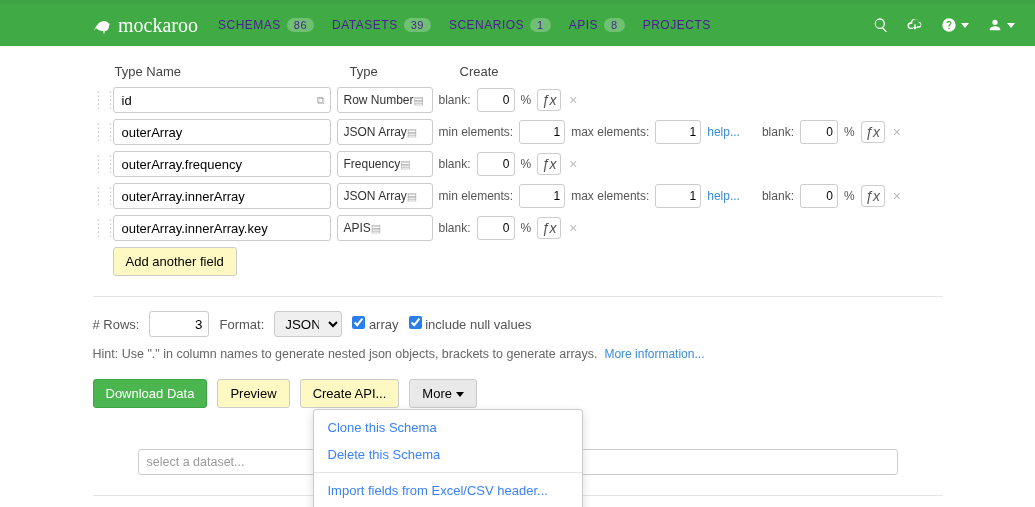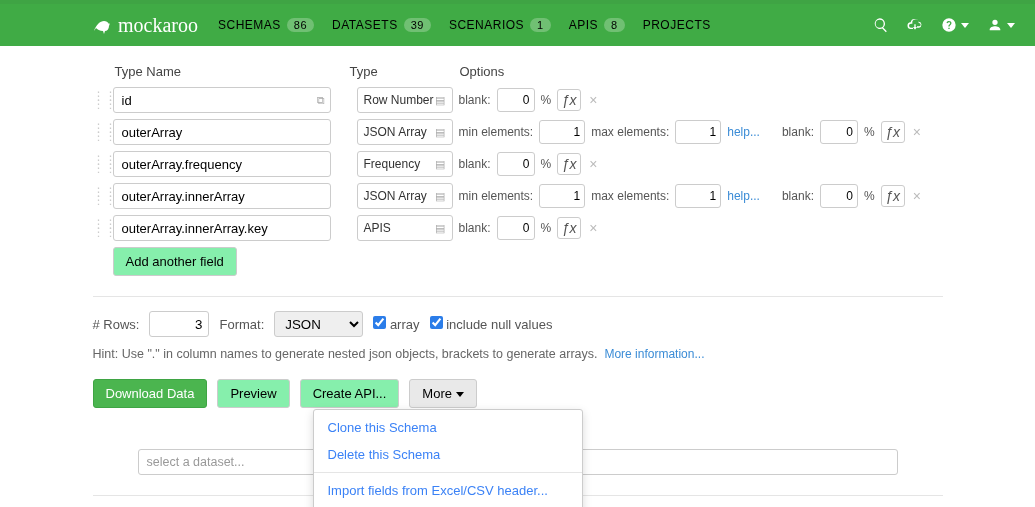--- a/index.html
+++ b/index.html
@@ -2,51 +2,51 @@
 <html><head>
 <meta charset="utf-8">
 <style>
 * { margin: 0; padding: 0; box-sizing: border-box; }
 body { font-family: -apple-system, BlinkMacSystemFont, "Segoe UI", Helvetica, Arial, sans-serif; font-size: 13px; color: #333; background: #fff; }
 .top-green-bar { height: 4px; background: #3fa444; }
 .navbar { background: #40ab45; height: 42px; display: flex; align-items: center; padding: 0 20px 0 90px; color: #fff; }
 .brand { display: flex; align-items: center; gap: 4px; font-family: cursive; font-size: 20px; margin-right: 20px; }
 .brand svg { width: 24px; height: 24px; fill: #fff; }
 .nav-items { display: flex; gap: 18px; align-items: center; }
-.nav-item { color: #000000; font-size: 12px; letter-spacing: 0.5px; display: flex; align-items: center; gap: 6px; cursor: pointer; }
+.nav-item { color: #4c1d95; font-size: 12px; letter-spacing: 0.5px; display: flex; align-items: center; gap: 6px; cursor: pointer; }
 .badge { background: rgba(255,255,255,0.25); border-radius: 9px; padding: 1px 7px; font-size: 11px; }
 .nav-right { margin-left: auto; display: flex; gap: 18px; align-items: center; }
 .nav-icon { width: 16px; height: 16px; fill: #fff; cursor: pointer; }
 .content { max-width: 850px; margin: 0 auto; padding: 12px 0; }
 .headers { display: flex; padding: 6px 0 8px 0; font-size: 13px; color: #444; }
 .col-handle { width: 22px; }
 .col-name { width: 235px; }
 .col-type { width: 110px; }
 .col-opts { flex: 1; }
 .field-row { display: flex; align-items: center; margin-bottom: 6px; gap: 6px; }
 .handle { width: 14px; color: #ccc; cursor: grab; font-size: 12px; line-height: 8px; }
 .field-name-input { width: 218px; height: 26px; border: 1px solid #ccc; border-radius: 3px; padding: 0 8px; font-size: 13px; }
 .field-name-wrap { position: relative; }
 .field-name-wrap .hash-icon { position: absolute; right: 6px; top: 50%; transform: translateY(-50%); color: #aaa; font-size: 11px; }
-.type-select { width: 96px; height: 26px; border: 1px solid #ccc; border-radius: 3px; padding: 0 6px; font-size: 12px; background: #fff; display: flex; align-items: center; justify-content: space-between; cursor: pointer; margin-left: 20px; }
+.type-select { width: 96px; height: 26px; border: 1px solid #ccc; border-radius: 3px; padding: 0 6px; font-size: 12px; background: #fff; display: flex; align-items: center; cursor: pointer; }
 .type-select .folder { color: #aaa; font-size: 11px; }
 .opts { display: flex; align-items: center; gap: 6px; font-size: 12px; color: #555; }
 .small-input { width: 38px; height: 24px; border: 1px solid #ccc; border-radius: 3px; text-align: right; padding: 0 4px; font-size: 12px; }
 .wide-input { width: 46px; }
 .fx-btn { width: 24px; height: 22px; border: 1px solid #ccc; border-radius: 3px; background: #fff; font-style: italic; font-size: 14px; cursor: pointer; display: inline-flex; align-items: center; justify-content: center; }
 .x-btn { color: #bbb; cursor: pointer; font-size: 14px; padding: 0 2px; }
 .help-link { color: #3b8cd6; font-size: 12px; cursor: pointer; }
-.btn { border: 1px solid #ccc; background: #86efac; border-radius: 3px; padding: 6px 12px; font-size: 13px; cursor: pointer; }
+.btn { border: 1px solid #ccc; background: #fef9c3; border-radius: 3px; padding: 6px 12px; font-size: 13px; cursor: pointer; }
 .btn-green { background: #4bb54f; color: #fff; border-color: #3fa444; }
 .btn-grey { background: #e9e9e9; border-color: #ccc; }
 .add-row { margin: 6px 0 0 20px; }
 .hr { border: none; border-top: 1px solid #e5e5e5; margin: 20px 0 14px 0; }
 .form-line { display: flex; align-items: center; gap: 10px; font-size: 13px; color: #555; margin-bottom: 10px; }
 .rows-input { width: 60px; height: 26px; border: 1px solid #ccc; border-radius: 3px; text-align: right; padding: 0 6px; }
-.format-select { width: 89px; height: 26px; border: 1px solid #ccc; border-radius: 3px; padding: 0 6px; }
+.format-select { width: 68px; height: 26px; border: 1px solid #ccc; border-radius: 3px; padding: 0 6px; }
 .cb { accent-color: #2b7de9; }
 .hint { font-size: 12.5px; color: #666; margin-bottom: 18px; }
 .actions { display: flex; gap: 10px; position: relative; margin-bottom: 18px; }
 .dropdown { position: absolute; top: 30px; left: 220px; width: 270px; background: #fff; border: 1px solid #ccc; border-radius: 3px; box-shadow: 0 3px 10px rgba(0,0,0,0.15); padding: 4px 0; z-index: 10; }
 .dropdown-item { padding: 6px 14px; font-size: 13px; color: #3b82f6; cursor: pointer; }
 .dropdown-divider { border-top: 1px solid #e5e5e5; margin: 4px 0; }
 .lower-section { margin-top: 6px; }
 .append-row { display: flex; align-items: center; gap: 8px; font-size: 13px; color: #555; margin-bottom: 14px; flex-direction: column; }
 .dataset-select { width: 760px; height: 26px; border: 1px solid #ccc; border-radius: 3px; padding: 0 8px; font-size: 12.5px; background: #fff; display: flex; align-items: center; }
 .share-row { font-size: 13px; color: #555; margin-bottom: 10px; }
@@ -106,21 +106,21 @@
         <span class="caret-down"></span>
       </div>
   </div>
 </div>
 
 <div class="content">
   <div class="headers">
     <div class="col-handle"></div>
     <div class="col-name">Type Name</div>
     <div class="col-type">Type</div>
-    <div class="col-opts">Options</div>
+    <div class="col-opts">Create</div>
   </div>
 
   <div id="field-rows">
       <div class="field-row">
     <div class="handle">⋮⋮<br>⋮⋮</div>
     <div class="field-name-wrap">
       <input class="field-name-input" value="id" style="">
       <span class="hash-icon">⧉</span>
     </div>
     <div class="type-select">

